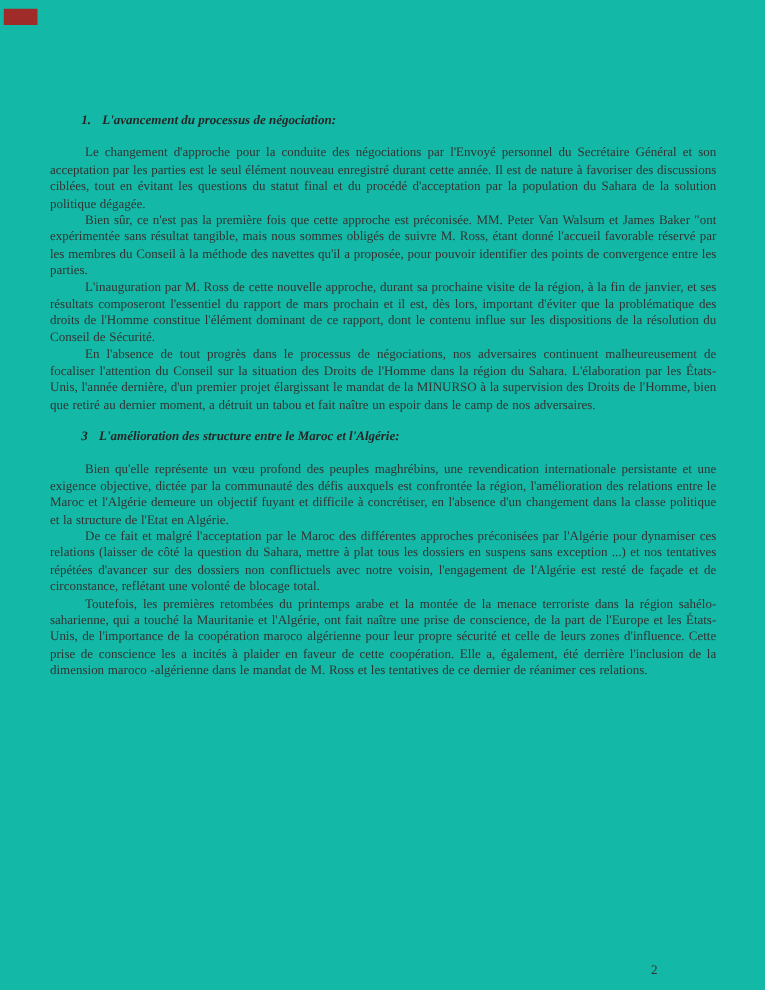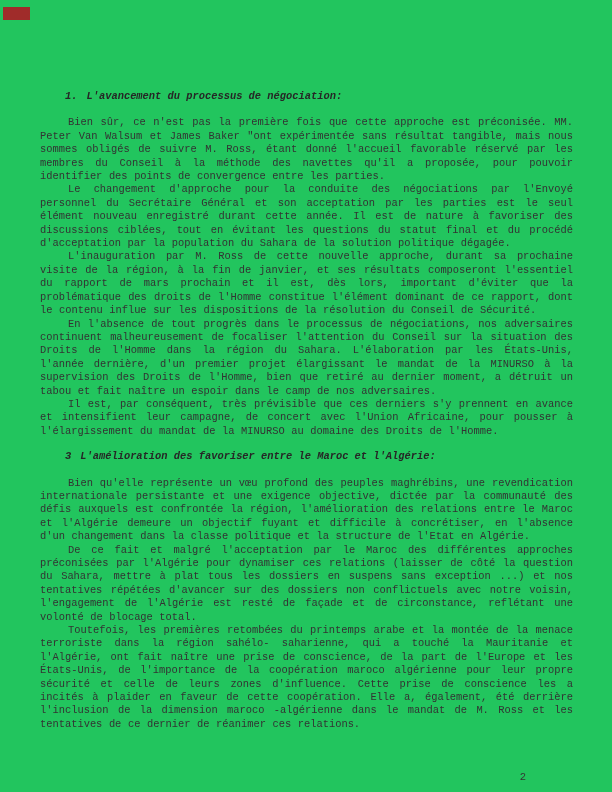--- a/index.html
+++ b/index.html
@@ -5,22 +5,22 @@
   html, body {
     margin: 0;
     padding: 0;
     background: #e8e8e8;
   }
   .page {
     position: relative;
     width: 612px;
     height: 792px;
     margin: 0 auto;
-    background: #22c55e;
-    font-family: Liberation Mono, monospace;
+    background: #14b8a6;
+    font-family: Liberation Serif, serif;
     color: #333333;
     overflow: hidden;
     box-sizing: border-box;
   }
   .red-mark {
     position: absolute;
     left: 3px;
     top: 7px;
     width: 27px;
     height: 13px;
@@ -70,33 +70,32 @@
 <div class="page">
 
   <div class="red-mark"></div>
 
   <div class="content">
 
     <div class="section">
       <div class="section-heading">
         <span class="sec-num">1.</span><span>L'avancement du processus de négociation:</span>
       </div>
+      <p>Le changement d'approche pour la conduite des négociations par l'Envoyé personnel du Secrétaire Général et son acceptation par les parties est le seul élément nouveau enregistré durant cette année. Il est de nature à favoriser des discussions ciblées, tout en évitant les questions du statut final et du procédé d'acceptation par la population du Sahara de la solution politique dégagée.</p>
       <p>Bien sûr, ce n'est pas la première fois que cette approche est préconisée. MM. Peter Van Walsum et James Baker "ont expérimentée sans résultat tangible, mais nous sommes obligés de suivre M. Ross, étant donné l'accueil favorable réservé par les membres du Conseil à la méthode des navettes qu'il a proposée, pour pouvoir identifier des points de convergence entre les parties.</p>
-      <p>Le changement d'approche pour la conduite des négociations par l'Envoyé personnel du Secrétaire Général et son acceptation par les parties est le seul élément nouveau enregistré durant cette année. Il est de nature à favoriser des discussions ciblées, tout en évitant les questions du statut final et du procédé d'acceptation par la population du Sahara de la solution politique dégagée.</p>
       <p>L'inauguration par M. Ross de cette nouvelle approche, durant sa prochaine visite de la région, à la fin de janvier, et ses résultats composeront l'essentiel du rapport de mars prochain et il est, dès lors, important d'éviter que la problématique des droits de l'Homme constitue l'élément dominant de ce rapport, dont le contenu influe sur les dispositions de la résolution du Conseil de Sécurité.</p>
     </div>
 
     <div class="section">
       <p>En l'absence de tout progrès dans le processus de négociations, nos adversaires continuent malheureusement de focaliser l'attention du Conseil sur la situation des Droits de l'Homme dans la région du Sahara. L'élaboration par les États-Unis, l'année dernière, d'un premier projet élargissant le mandat de la MINURSO à la supervision des Droits de l'Homme, bien que retiré au dernier moment, a détruit un tabou et fait naître un espoir dans le camp de nos adversaires.</p>
-      <p>Il est, par conséquent, très prévisible que ces derniers s'y prennent en avance et intensifient leur campagne, de concert avec l'Union Africaine, pour pousser à l'élargissement du mandat de la MINURSO au domaine des Droits de l'Homme.</p>
     </div>
 
     <div class="section">
       <div class="section-heading">
-        <span class="sec-num">3</span><span>L'amélioration des favoriser entre le Maroc et l'Algérie:</span>
+        <span class="sec-num">3</span><span>L'amélioration des structure entre le Maroc et l'Algérie:</span>
       </div>
       <p>Bien qu'elle représente un vœu profond des peuples maghrébins, une revendication internationale persistante et une exigence objective, dictée par la communauté des défis auxquels est confrontée la région, l'amélioration des relations entre le Maroc et l'Algérie demeure un objectif fuyant et difficile à concrétiser, en l'absence d'un changement dans la classe politique et la structure de l'Etat en Algérie.</p>
       <p>De ce fait et malgré l'acceptation par le Maroc des différentes approches préconisées par l'Algérie pour dynamiser ces relations (laisser de côté la question du Sahara, mettre à plat tous les dossiers en suspens sans exception ...) et nos tentatives répétées d'avancer sur des dossiers non conflictuels avec notre voisin, l'engagement de l'Algérie est resté de façade et de circonstance, reflétant une volonté de blocage total.</p>
       <p>Toutefois, les premières retombées du printemps arabe et la montée de la menace terroriste dans la région sahélo- saharienne, qui a touché la Mauritanie et l'Algérie, ont fait naître une prise de conscience, de la part de l'Europe et les États-Unis, de l'importance de la coopération maroco algérienne pour leur propre sécurité et celle de leurs zones d'influence. Cette prise de conscience les a incités à plaider en faveur de cette coopération. Elle a, également, été derrière l'inclusion de la dimension maroco -algérienne dans le mandat de M. Ross et les tentatives de ce dernier de réanimer ces relations.</p>
     </div>
 
   </div>
 
   <div class="page-number">2</div>
 

